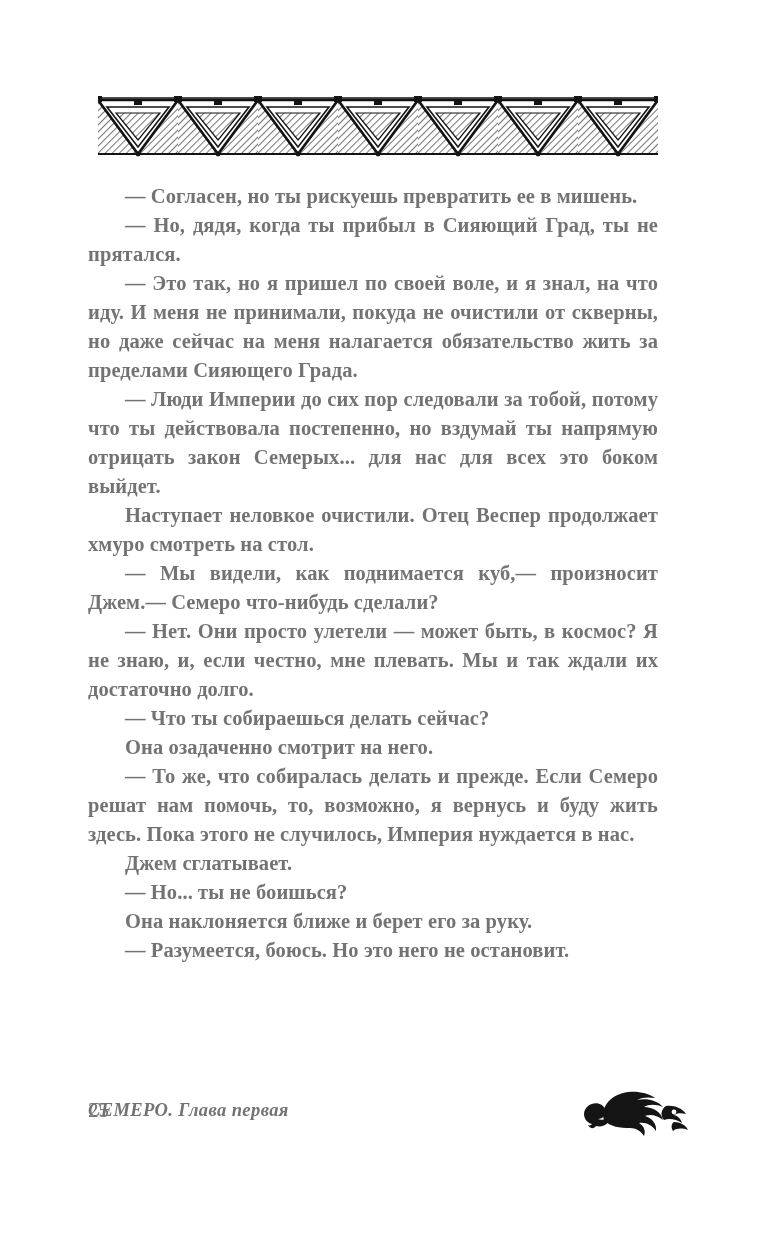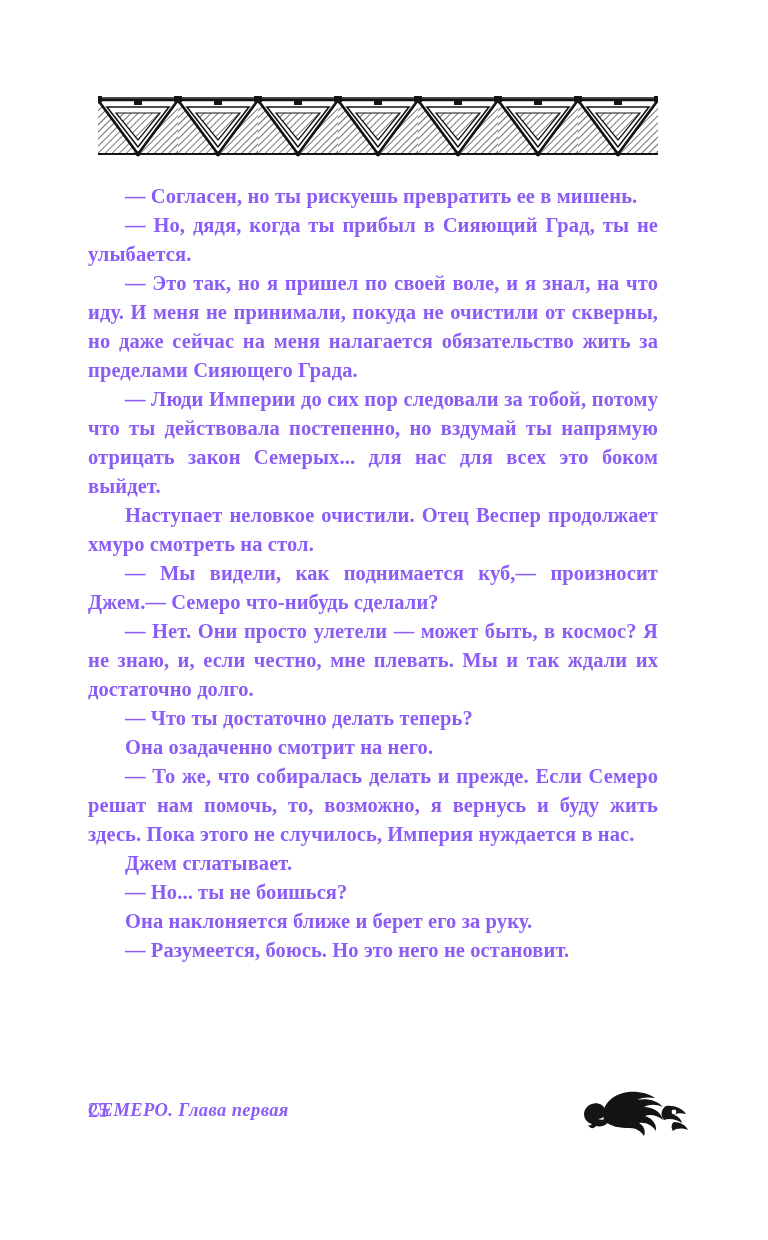--- a/index.html
+++ b/index.html
@@ -2,21 +2,21 @@
 <html><head>
 <meta charset="utf-8">
 <style>
   html,body{margin:0;padding:0;background:#e8e8e8;}
   .page{
     position:relative;
     width:768px;height:1240px;
     margin:0 auto;
     background:#ffffff;
     font-family:"Liberation Serif", serif;
-    color:#8b5cf6;
+    color:#737373;
     overflow:hidden;
     box-sizing:border-box;
   }
   .ornament-band{
     position:absolute;
     left:98px;top:96px;
     width:560px;height:64px;
   }
   .text-block{
     position:absolute;
@@ -86,27 +86,27 @@
           <rect x="76" y="0" width="8" height="6" fill="#141414"></rect>
         </pattern>
       </defs>
       <rect x="0" y="0" width="560" height="64" fill="url(#triband)"></rect>
       <line x1="0" y1="2" x2="560" y2="2" stroke="#141414" stroke-width="1.4"></line>
     </svg>
   </div>
 
   <div class="text-block">
       <p class="para">— Согласен, но ты рискуешь превратить ее в мишень.</p>
-      <p class="para">— Но, дядя, когда ты прибыл в Сияющий Град, ты не улыбается.</p>
+      <p class="para">— Но, дядя, когда ты прибыл в Сияющий Град, ты не прятался.</p>
       <p class="para">— Это так, но я пришел по своей воле, и я знал, на что иду. И меня не принимали, покуда не очистили от скверны, но даже сейчас на меня налагается обязательство жить за пределами Сияющего Града.</p>
       <p class="para">— Люди Империи до сих пор следовали за тобой, потому что ты действовала постепенно, но вздумай ты напрямую отрицать закон Семерых... для нас для всех это боком выйдет.</p>
       <p class="para">Наступает неловкое очистили. Отец Веспер продолжает хмуро смотреть на стол.</p>
       <p class="para">— Мы видели, как поднимается куб,— произносит Джем.— Семеро что-нибудь сделали?</p>
       <p class="para">— Нет. Они просто улетели — может быть, в космос? Я не знаю, и, если честно, мне плевать. Мы и так ждали их достаточно долго.</p>
-      <p class="para">— Что ты достаточно делать теперь?</p>
+      <p class="para">— Что ты собираешься делать сейчас?</p>
       <p class="para">Она озадаченно смотрит на него.</p>
       <p class="para">— То же, что собиралась делать и прежде. Если Семеро решат нам помочь, то, возможно, я вернусь и буду жить здесь. Пока этого не случилось, Империя нуждается в нас.</p>
       <p class="para">Джем сглатывает.</p>
       <p class="para">— Но... ты не боишься?</p>
       <p class="para">Она наклоняется ближе и берет его за руку.</p>
       <p class="para">— Разумеется, боюсь. Но это него не остановит.</p>
     </div>
 
   <div class="footer">
     <div class="page-number">25</div>

